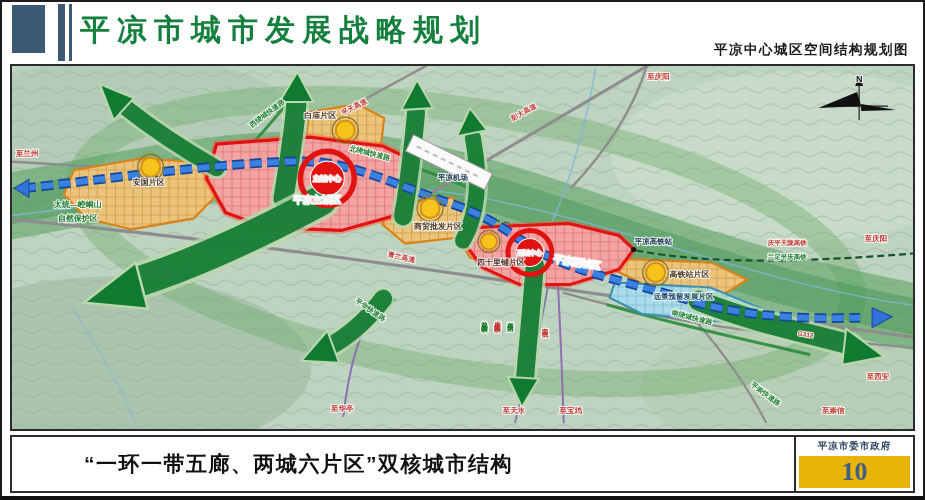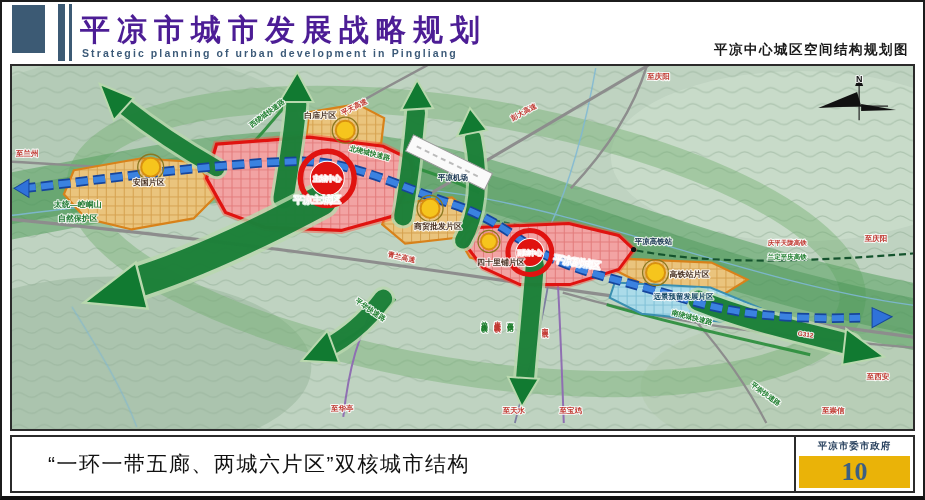--- a/index.html
+++ b/index.html
@@ -5,34 +5,34 @@
   html,body{margin:0;padding:0;background:#e8e8e8;}
   .page{position:relative;width:925px;height:500px;background:#fff;box-sizing:border-box;
         border:2px solid #1c1c1c;border-bottom:4px solid #111;overflow:hidden;
         font-family:"Liberation Sans","DejaVu Sans",sans-serif;}
   
   .hdr{position:absolute;left:0;top:0;width:100%;height:62px;background:#fff;}
   .hdr .sq{position:absolute;left:10px;top:3px;width:33px;height:48px;background:#3c5a74;}
   .hdr .bar1{position:absolute;left:56px;top:2px;width:7px;height:57px;background:#3c5a74;}
   .hdr .bar2{position:absolute;left:67px;top:2px;width:3px;height:57px;background:#3c5a74;}
   .hdr h1{position:absolute;left:78px;top:8px;margin:0;font-size:30px;font-weight:bold;
-          letter-spacing:7px;color:#4c1d95;white-space:nowrap;}
+          letter-spacing:7px;color:#15803d;white-space:nowrap;}
   .hdr .sub{position:absolute;left:80px;top:45px;font-size:10.5px;font-weight:bold;
             letter-spacing:2.1px;color:#3c5a78;white-space:nowrap;}
   .hdr .maptitle{position:absolute;right:14px;bottom:5px;font-size:13.5px;font-weight:700;
                  letter-spacing:1.5px;color:#1a1a1a;white-space:nowrap;}
   
   .map-frame{position:absolute;left:8px;right:8px;top:62px;height:367px;
              border:2px solid #2b2b2b;box-sizing:border-box;background:#bfd3c1;}
   .map-frame svg{display:block;width:100%;height:100%;}
   
   .caption-bar{position:absolute;left:8px;right:8px;top:433px;height:58px;
                border:2px solid #2b2b2b;box-sizing:border-box;display:flex;background:#fff;}
-  .caption{flex:1;display:flex;align-items:center;padding-left:36px;font-size:21px;
-           font-weight:normal;letter-spacing:1.5px;color:#111;white-space:nowrap;text-align:center;}
+  .caption{flex:1;display:flex;align-items:center;padding-left:72px;font-size:21px;
+           font-weight:bold;letter-spacing:1.5px;color:#111;white-space:nowrap;text-align:center;}
   .page-box{width:117px;border-left:2px solid #2b2b2b;display:flex;flex-direction:column;}
   .agency{height:19px;display:flex;align-items:center;justify-content:center;
           font-family:"Liberation Serif","DejaVu Serif",serif;font-size:9.5px;font-weight:bold;
           letter-spacing:1px;color:#28415e;}
   .numwrap{flex:1;background:#eab308;margin:0 3px 3px 3px;display:flex;align-items:center;
            justify-content:center;font-family:"Liberation Serif","DejaVu Serif",serif;
            font-size:26px;font-weight:bold;color:#3c5f82;}
   
   text.lbl{font-family:"Liberation Sans","DejaVu Sans",sans-serif;font-weight:bold;
            text-anchor:middle;paint-order:stroke fill;stroke:rgba(255,255,255,.85);
@@ -55,21 +55,20 @@
 </head>
 <body>
 
 <div class="page">
 
   <div class="hdr">
     <div class="sq"></div>
     <div class="bar1"></div>
     <div class="bar2"></div>
     <h1>平凉市城市发展战略规划</h1>
-    <div class="sub">Strategic planning of urban development in Pingliang</div>
     <div class="maptitle">平凉中心城区空间结构规划图</div>
   </div>
 
   <div class="map-frame">
   <svg viewBox="0 0 903 362" preserveAspectRatio="none">
     <defs>
       <pattern id="terr" width="26" height="16" patternUnits="userSpaceOnUse">
         <path d="M0 8 Q 6 3 13 8 T 26 8" fill="none" stroke="#94ae97" stroke-width="1" opacity="0.55"></path>
       </pattern>
       <pattern id="patRed" width="9" height="9" patternUnits="userSpaceOnUse">

